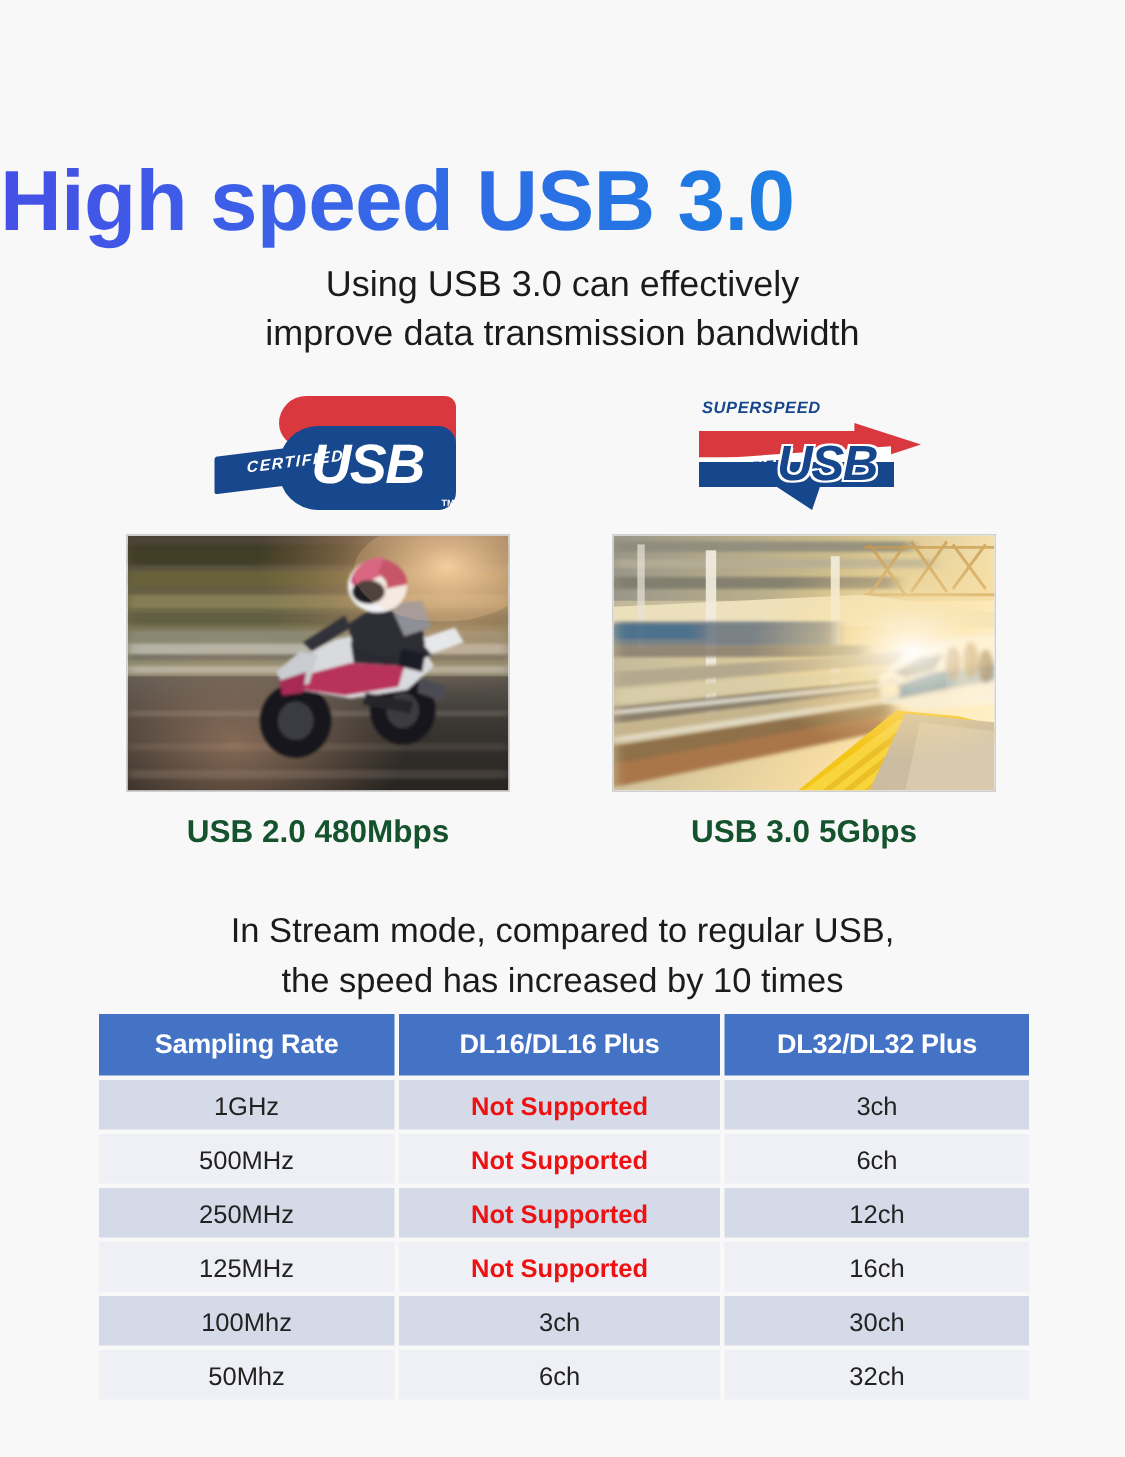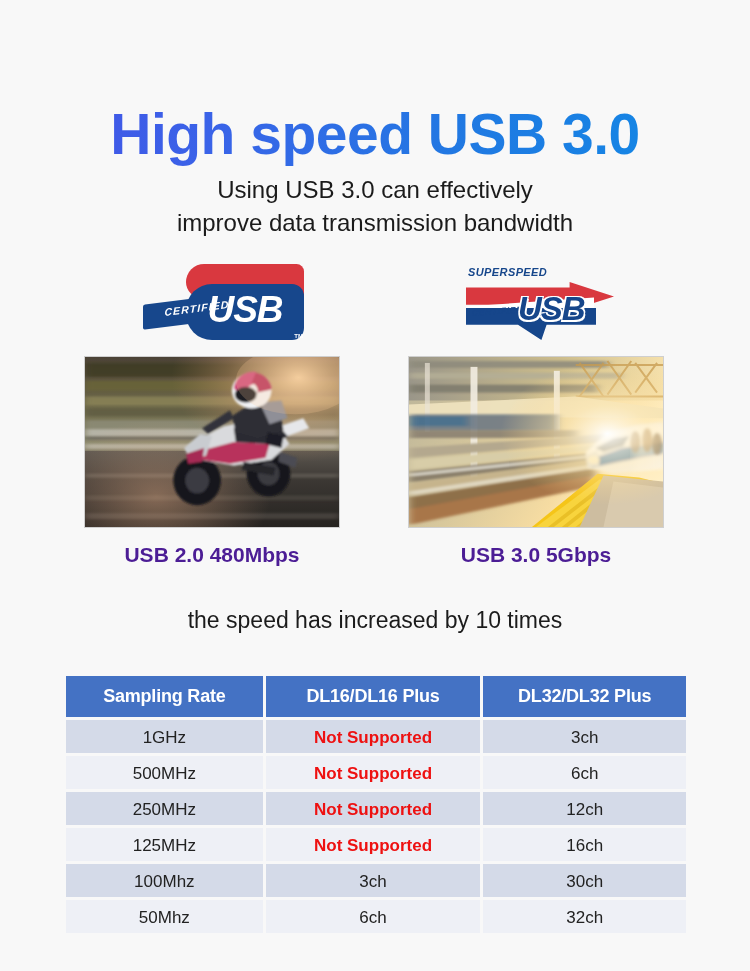--- a/index.html
+++ b/index.html
@@ -17,21 +17,20 @@
     width: 750px;
     height: 971px;
     background: #f8f8f8;
   }
 
   
   .title {
     position: absolute;
     left: 0; top: 100px;
     width: 750px;
-    text-align: center;
     font-size: 57px;
     font-weight: 700;
     letter-spacing: -0.5px;
     line-height: 68px;
     background: linear-gradient(95deg, #4550e6 0%, #3a63e8 28%, #2079e2 62%, #0f8ce6 100%);
     -webkit-background-clip: text;
     background-clip: text;
     color: transparent;
     -webkit-text-fill-color: transparent;
     white-space: nowrap;
@@ -154,21 +153,21 @@
   #photo-usb3 { left: 408px; }
   .photo svg { display: block; width: 100%; height: 100%; }
 
   .caption {
     position: absolute;
     top: 543px;
     width: 260px;
     text-align: center;
     font-size: 21px;
     font-weight: 700;
-    color: #4c1d95;
+    color: #14532d;
   }
   #caption-usb2 { left: 82px; }
   #caption-usb3 { left: 406px; }
 
   
   .stream-note {
     position: absolute;
     left: 0; top: 604px;
     width: 750px;
     text-align: center;
@@ -438,20 +437,21 @@
       </g>
 
       <rect width="256" height="172" fill="url(#trSun)"></rect>
     </svg>
   </div>
 
   <div class="caption" id="caption-usb2">USB 2.0 480Mbps</div>
   <div class="caption" id="caption-usb3">USB 3.0 5Gbps</div>
 
   <div class="stream-note">
+    <span class="ln">In Stream mode, compared to regular USB,</span>
     <span class="ln">the speed has increased by 10 times</span>
   </div>
 
   <div class="table">
     <div class="trow thead">
       <div class="tcell c0">Sampling Rate</div>
       <div class="tcell c1">DL16/DL16 Plus</div>
       <div class="tcell c2">DL32/DL32 Plus</div>
     </div>
     <div class="tbody" id="table-body">

